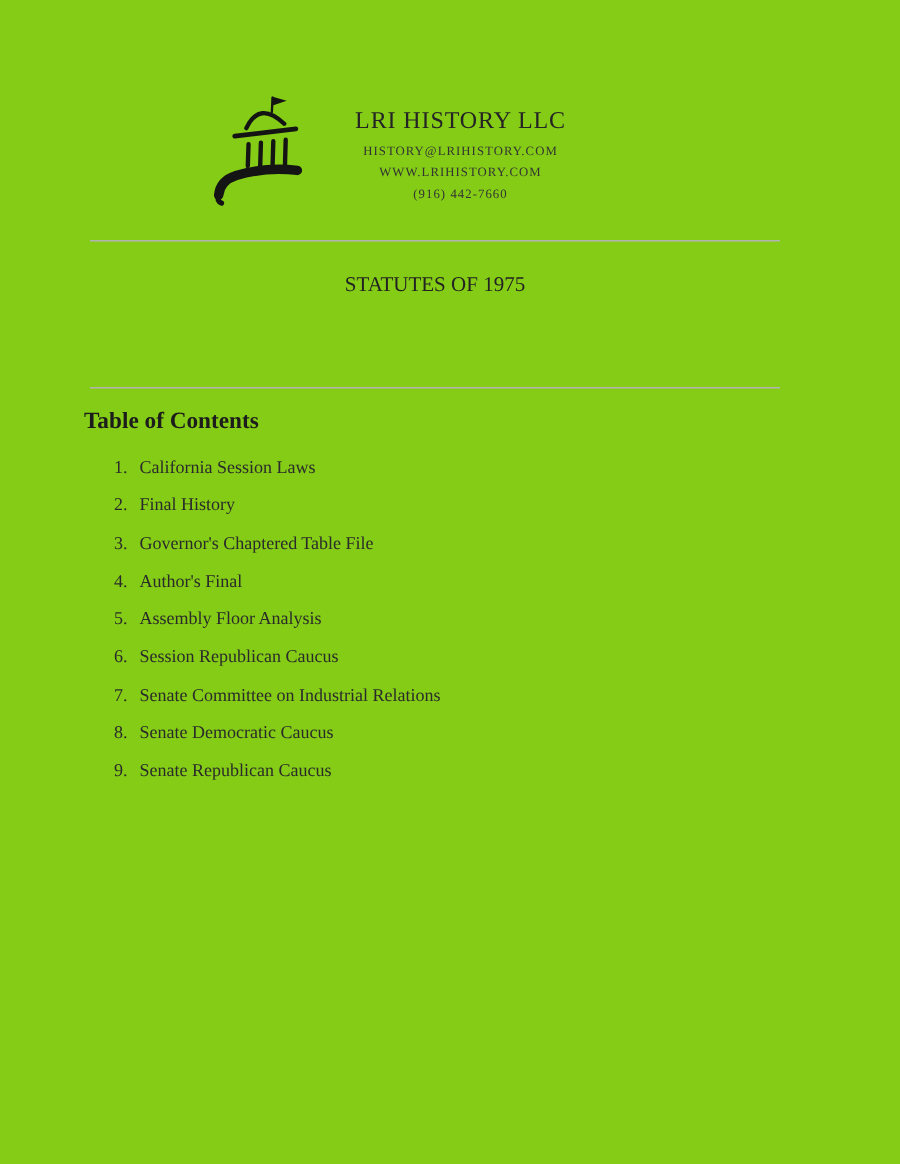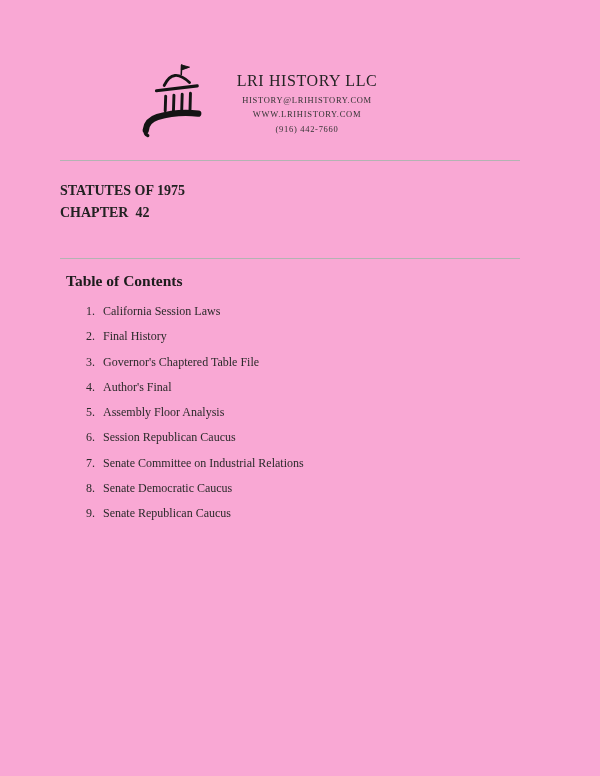--- a/index.html
+++ b/index.html
@@ -4,21 +4,21 @@
 <style>
   html, body {
     margin: 0;
     padding: 0;
     background: #ffffff;
   }
   .page {
     position: relative;
     width: 600px;
     height: 776px;
-    background: #f9a8d4;
+    background: #84cc16;
     font-family: "Liberation Serif", serif;
     color: #1f1f1f;
     overflow: hidden;
   }
 
   
   .header {
     position: absolute;
     top: 60px;
     left: 138px;
@@ -59,33 +59,33 @@
   }
   .rule-1 { top: 160px; }
   .rule-2 { top: 258px; }
 
   
   .ref-block {
     position: absolute;
     top: 180px;
     left: 60px;
     right: 80px;
-    text-align: left;
-    font-weight: bold;
+    text-align: center;
+    font-weight: normal;
     font-size: 14px;
     line-height: 22px;
     color: #222222;
   }
   .ref-line { white-space: pre-wrap; }
 
   
   .toc {
     position: absolute;
     top: 272px;
-    left: 66px;
+    left: 56px;
     right: 60px;
   }
   .toc-title {
     font-weight: bold;
     font-size: 15.5px;
     color: #1c1c1c;
   }
   .toc-list {
     margin: 15px 0 0 0;
     padding-left: 32px;
@@ -130,21 +130,20 @@
       <div class="contact-line">HISTORY@LRIHISTORY.COM</div>
       <div class="contact-line">WWW.LRIHISTORY.COM</div>
       <div class="contact-line">(916) 442-7660</div>
     </div>
   </div>
 
   <div class="rule rule-1"></div>
 
   <div class="ref-block">
     <div class="ref-line">STATUTES OF 1975</div>
-    <div class="ref-line">CHAPTER  42</div>
   </div>
 
   <div class="rule rule-2"></div>
 
   <div class="toc">
     <div class="toc-title">Table of Contents</div>
     <ol class="toc-list">
       <li>California Session Laws</li>
       <li>Final History</li>
       <li>Governor's Chaptered Table File</li>

